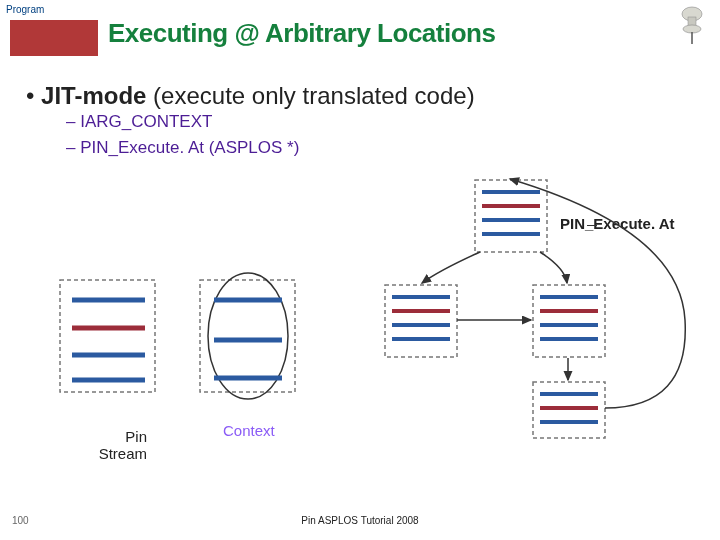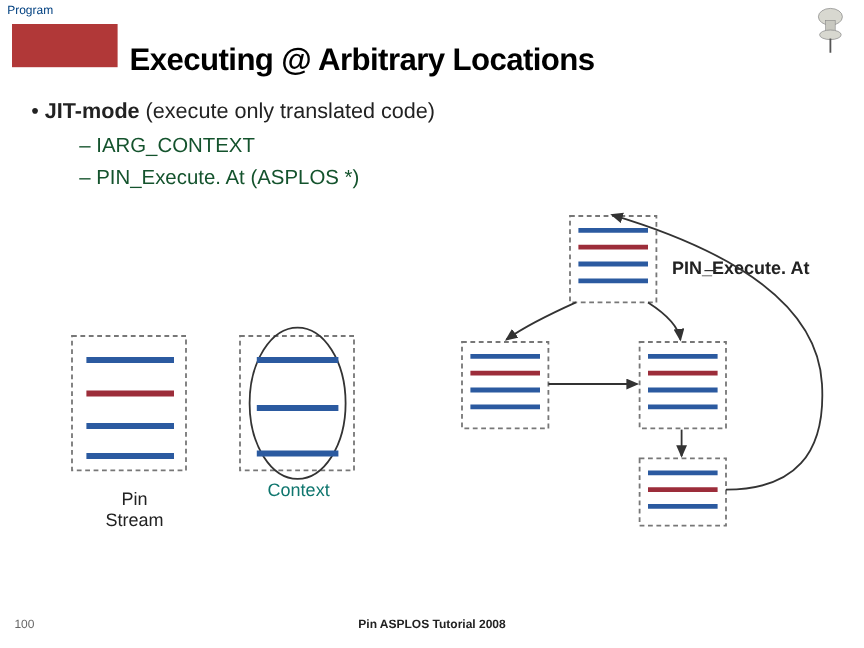--- a/index.html
+++ b/index.html
@@ -11,58 +11,57 @@
   .top-left {
     position: absolute; top: 4px; left: 6px;
     font-size: 10px; color: #004080; font-weight: normal;
   }
   .title-block {
     position: absolute; top: 20px; left: 10px;
     width: 88px; height: 36px; background: #b13838;
   }
   .title {
     position: absolute; top: 18px; left: 108px;
-    font-size: 26px; font-weight: bold; color: #000000;
+    font-size: 26px; font-weight: bold; color: #15803d;
     letter-spacing: -0.5px;
-    margin-top: 16px;
   }
   .bullet1 {
     position: absolute; top: 82px; left: 26px;
-    font-size: 18px; color: #222;
+    font-size: 24px; color: #222;
   }
   .bullet1 .bold { font-weight: bold; }
   .sub {
     position: absolute; left: 66px;
-    font-size: 17px; color: #14532d;
+    font-size: 17px; color: #4c1d95;
   }
   .sub1 { top: 112px; }
   .sub2 { top: 138px; }
   .exec-label {
     position: absolute; top: 215px; left: 560px;
     font-size: 15px; font-weight: bold; color: #222;
   }
   .exec-strike {
     position: absolute; top: 225px; left: 587px;
     width: 10px; height: 1px; background: #333;
   }
   .pin-stream {
-    position: absolute; top: 408px; left: 77px;
-    font-size: 15px; color: #222; text-align: center; width: 70px;
+    position: absolute; top: 428px; left: 77px;
+    font-size: 15px; color: #222; text-align: right; width: 70px;
   }
   .context-label {
-    position: absolute; top: 400px; left: 223px;
-    font-size: 15px; color: #0f766e;
+    position: absolute; top: 422px; left: 223px;
+    font-size: 15px; color: #8b5cf6;
   }
   .page-num {
     position: absolute; bottom: 14px; left: 12px;
     font-size: 10px; color: #666; font-weight: normal;
   }
   .footer {
     position: absolute; bottom: 14px; left: 0; width: 100%;
-    text-align: center; font-size: 10px; color: #222; font-weight: bold;
+    text-align: center; font-size: 10px; color: #222; font-weight: normal;
   }
   .pushpin {
     position: absolute; top: 2px; right: 8px; width: 40px; height: 44px;
   }
   svg.diagram {
     position: absolute; top: 170px; left: 0; width: 720px; height: 300px;
   }
 </style>
 </head>
 <body>

